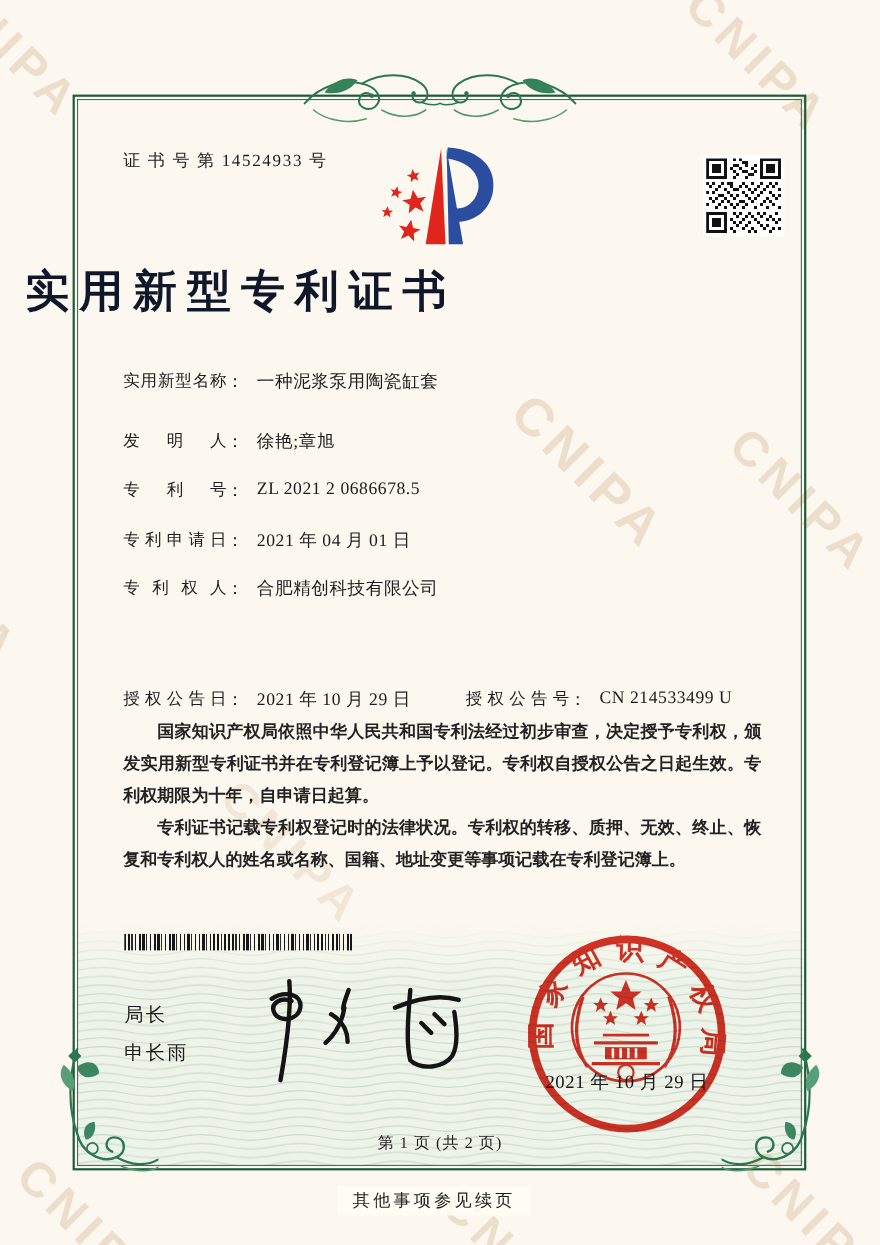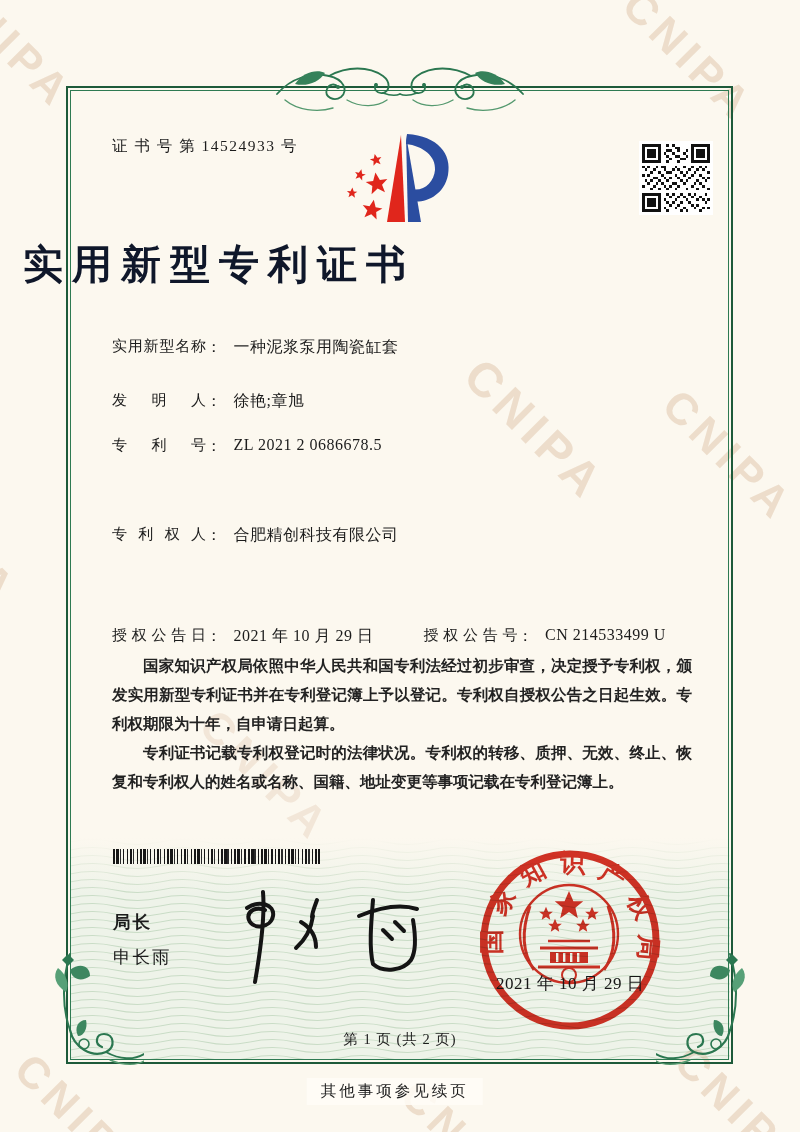--- a/index.html
+++ b/index.html
@@ -48,21 +48,21 @@
        font-size:15.5px;line-height:29px;text-align:justify;color:#222;font-weight:bold;}
   .law p{margin:0;text-indent:2em;}
 
   
   .barcode{position:absolute;left:113px;top:849px;width:207px;height:15px;z-index:4;
     background:repeating-linear-gradient(90deg,
       #161616 0 1.5px,transparent 1.5px 3px,
       #161616 3px 5.5px,transparent 5.5px 6.5px,
       #2a2a2a 6.5px 7.5px,transparent 7.5px 10px,
       #161616 10px 11px,transparent 11px 13.5px);}
-  .sig-title{position:absolute;left:113px;top:910px;font-size:17.5px;letter-spacing:2px;z-index:4;font-weight:bold;}
+  .sig-title{position:absolute;left:113px;top:910px;font-size:17.5px;letter-spacing:2px;z-index:4;}
   .sig-name{position:absolute;left:113px;top:945px;font-size:17.5px;letter-spacing:2px;z-index:4;}
   .sig-hand{position:absolute;left:225px;top:886px;width:210px;height:100px;z-index:4;}
   .seal{position:absolute;left:470px;top:840px;width:200px;height:200px;z-index:4;
         mix-blend-mode:multiply;opacity:.95;}
   .seal-date{position:absolute;left:477px;top:972px;width:186px;text-align:center;z-index:5;
         font-size:17px;color:#151515;letter-spacing:.5px;}
   .page-info{position:absolute;left:0;top:1030px;width:100%;text-align:center;
         font-size:14.5px;z-index:4;letter-spacing:1px;}
   .cont-note{position:absolute;left:50%;top:1078px;transform:translateX(-53%);z-index:4;
         font-size:15.5px;letter-spacing:3px;background:rgba(255,253,247,.85);padding:3px 14px;}
@@ -195,20 +195,24 @@
     <span class="fvalue">一种泥浆泵用陶瓷缸套</span>
   </div>
   <div class="frow" style="top:391px">
     <span class="flabel">发明人</span><span class="fcolon">：</span>
     <span class="fvalue">徐艳;章旭</span>
   </div>
   <div class="frow" style="top:436px">
     <span class="flabel">专利号</span><span class="fcolon">：</span>
     <span class="fvalue">ZL 2021 2 0686678.5</span>
   </div>
+  <div class="frow" style="top:481px">
+    <span class="flabel">专利申请日</span><span class="fcolon">：</span>
+    <span class="fvalue">2021 年 04 月 01 日</span>
+  </div>
   <div class="frow" style="top:525px">
     <span class="flabel">专利权人</span><span class="fcolon">：</span>
     <span class="fvalue">合肥精创科技有限公司</span>
   </div>
   <div class="frow" style="top:626px">
     <span>
       <span class="flabel">授权公告日</span><span class="fcolon">：</span>
       <span class="fvalue">2021 年 10 月 29 日</span>
     </span>
     <span class="grant-group2">

